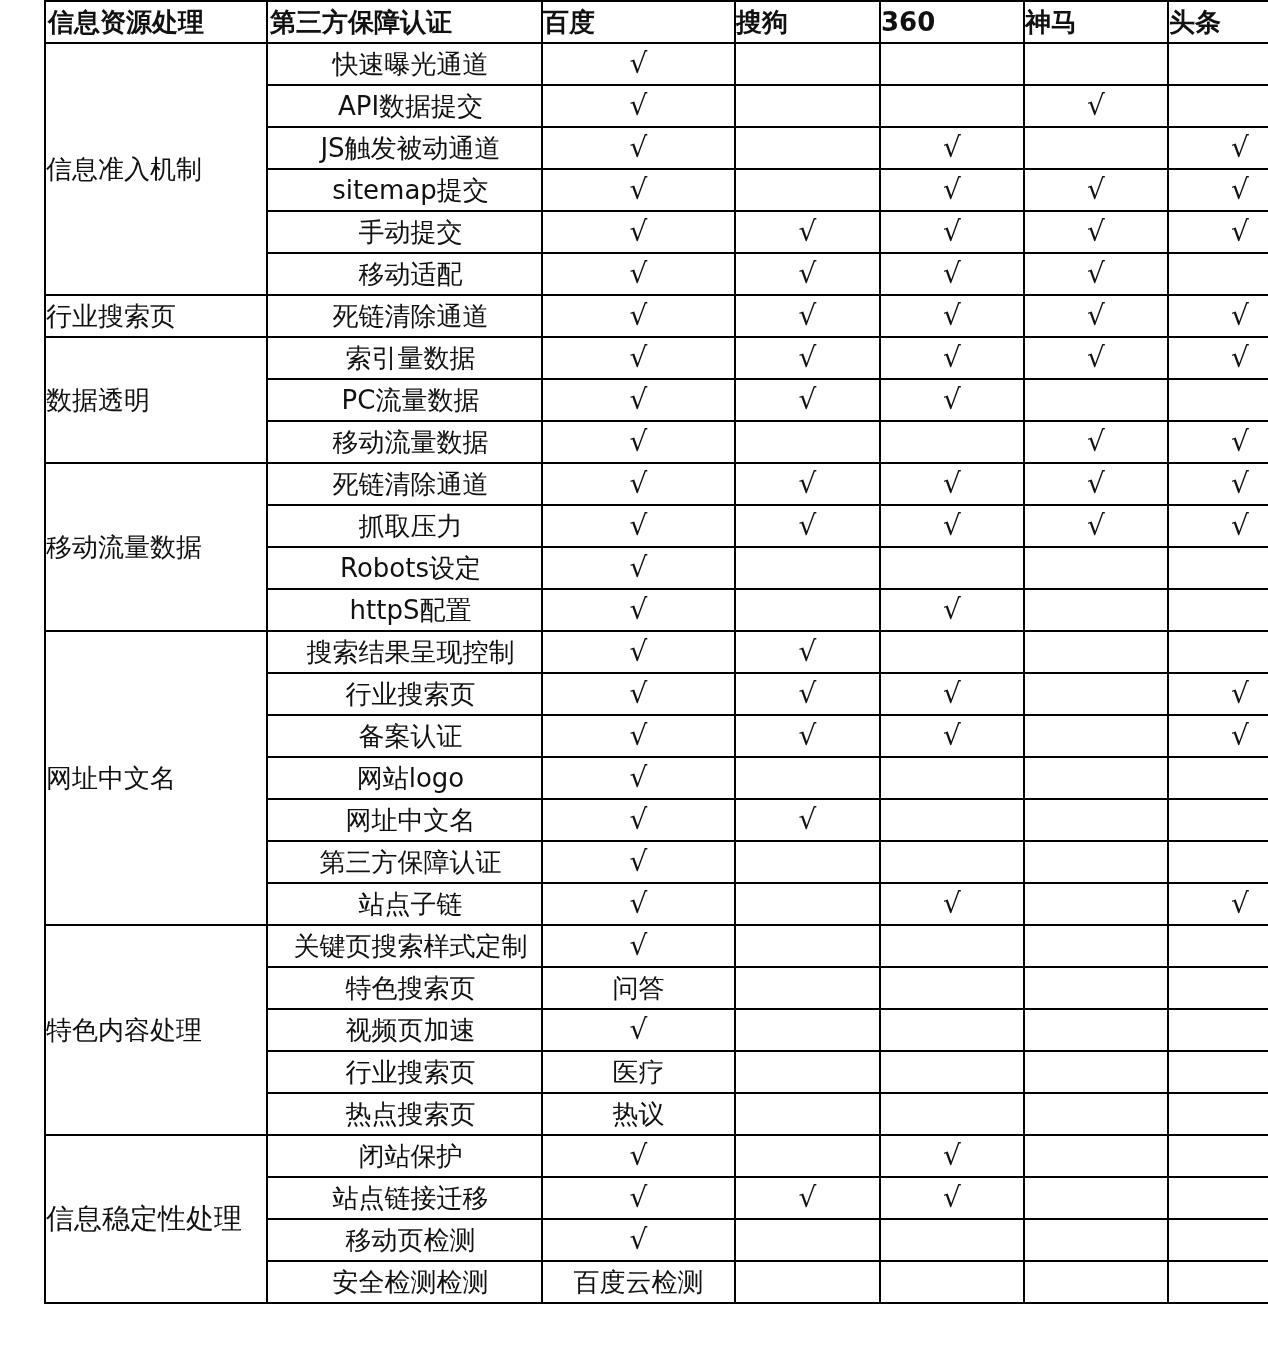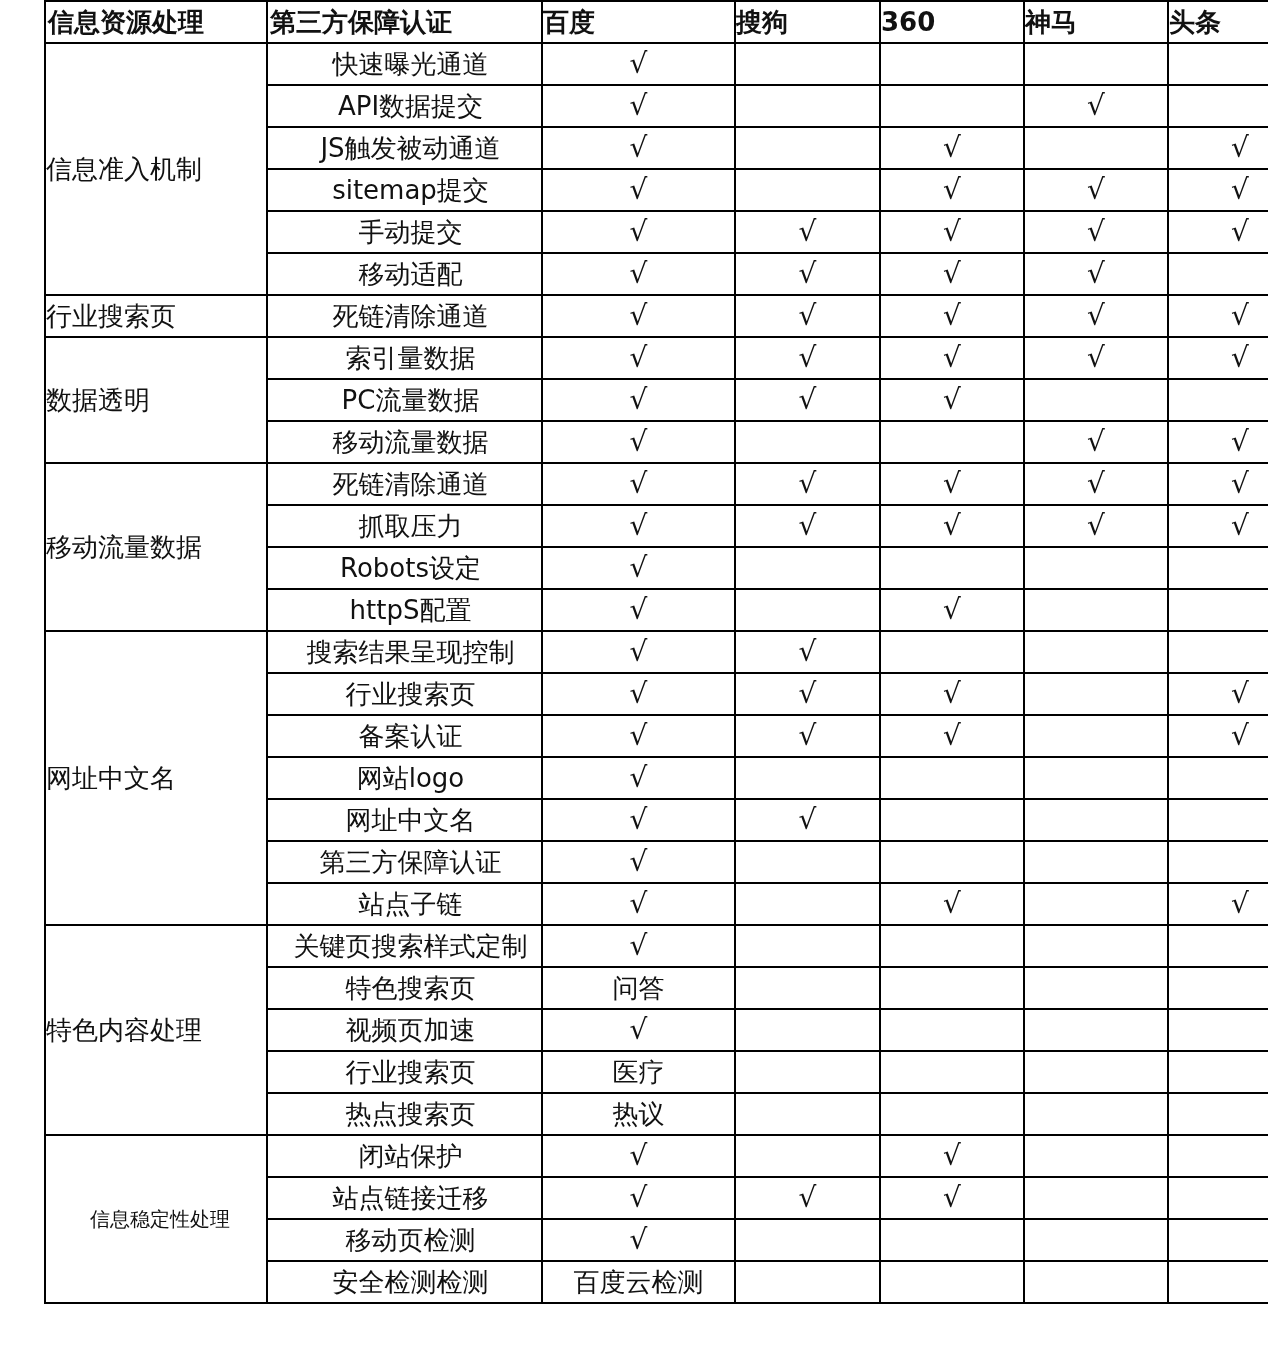--- a/index.html
+++ b/index.html
@@ -246,21 +246,21 @@
       </tr>
       <tr>
         <td class="item">热点搜索页</td>
         <td class="val">热议</td>
         <td class="val"></td>
         <td class="val"></td>
         <td class="val"></td>
         <td class="val"></td>
       </tr>
       <tr>
-        <td class="cat" rowspan="4" style="font-size: 20px; padding-left: 44px;">信息稳定性处理</td>
+        <td class="cat" rowspan="4" style="font-size: 28px;">信息稳定性处理</td>
         <td class="item">闭站保护</td>
         <td class="val check">√</td>
         <td class="val"></td>
         <td class="val check">√</td>
         <td class="val"></td>
         <td class="val"></td>
       </tr>
       <tr>
         <td class="item">站点链接迁移</td>
         <td class="val check">√</td>

